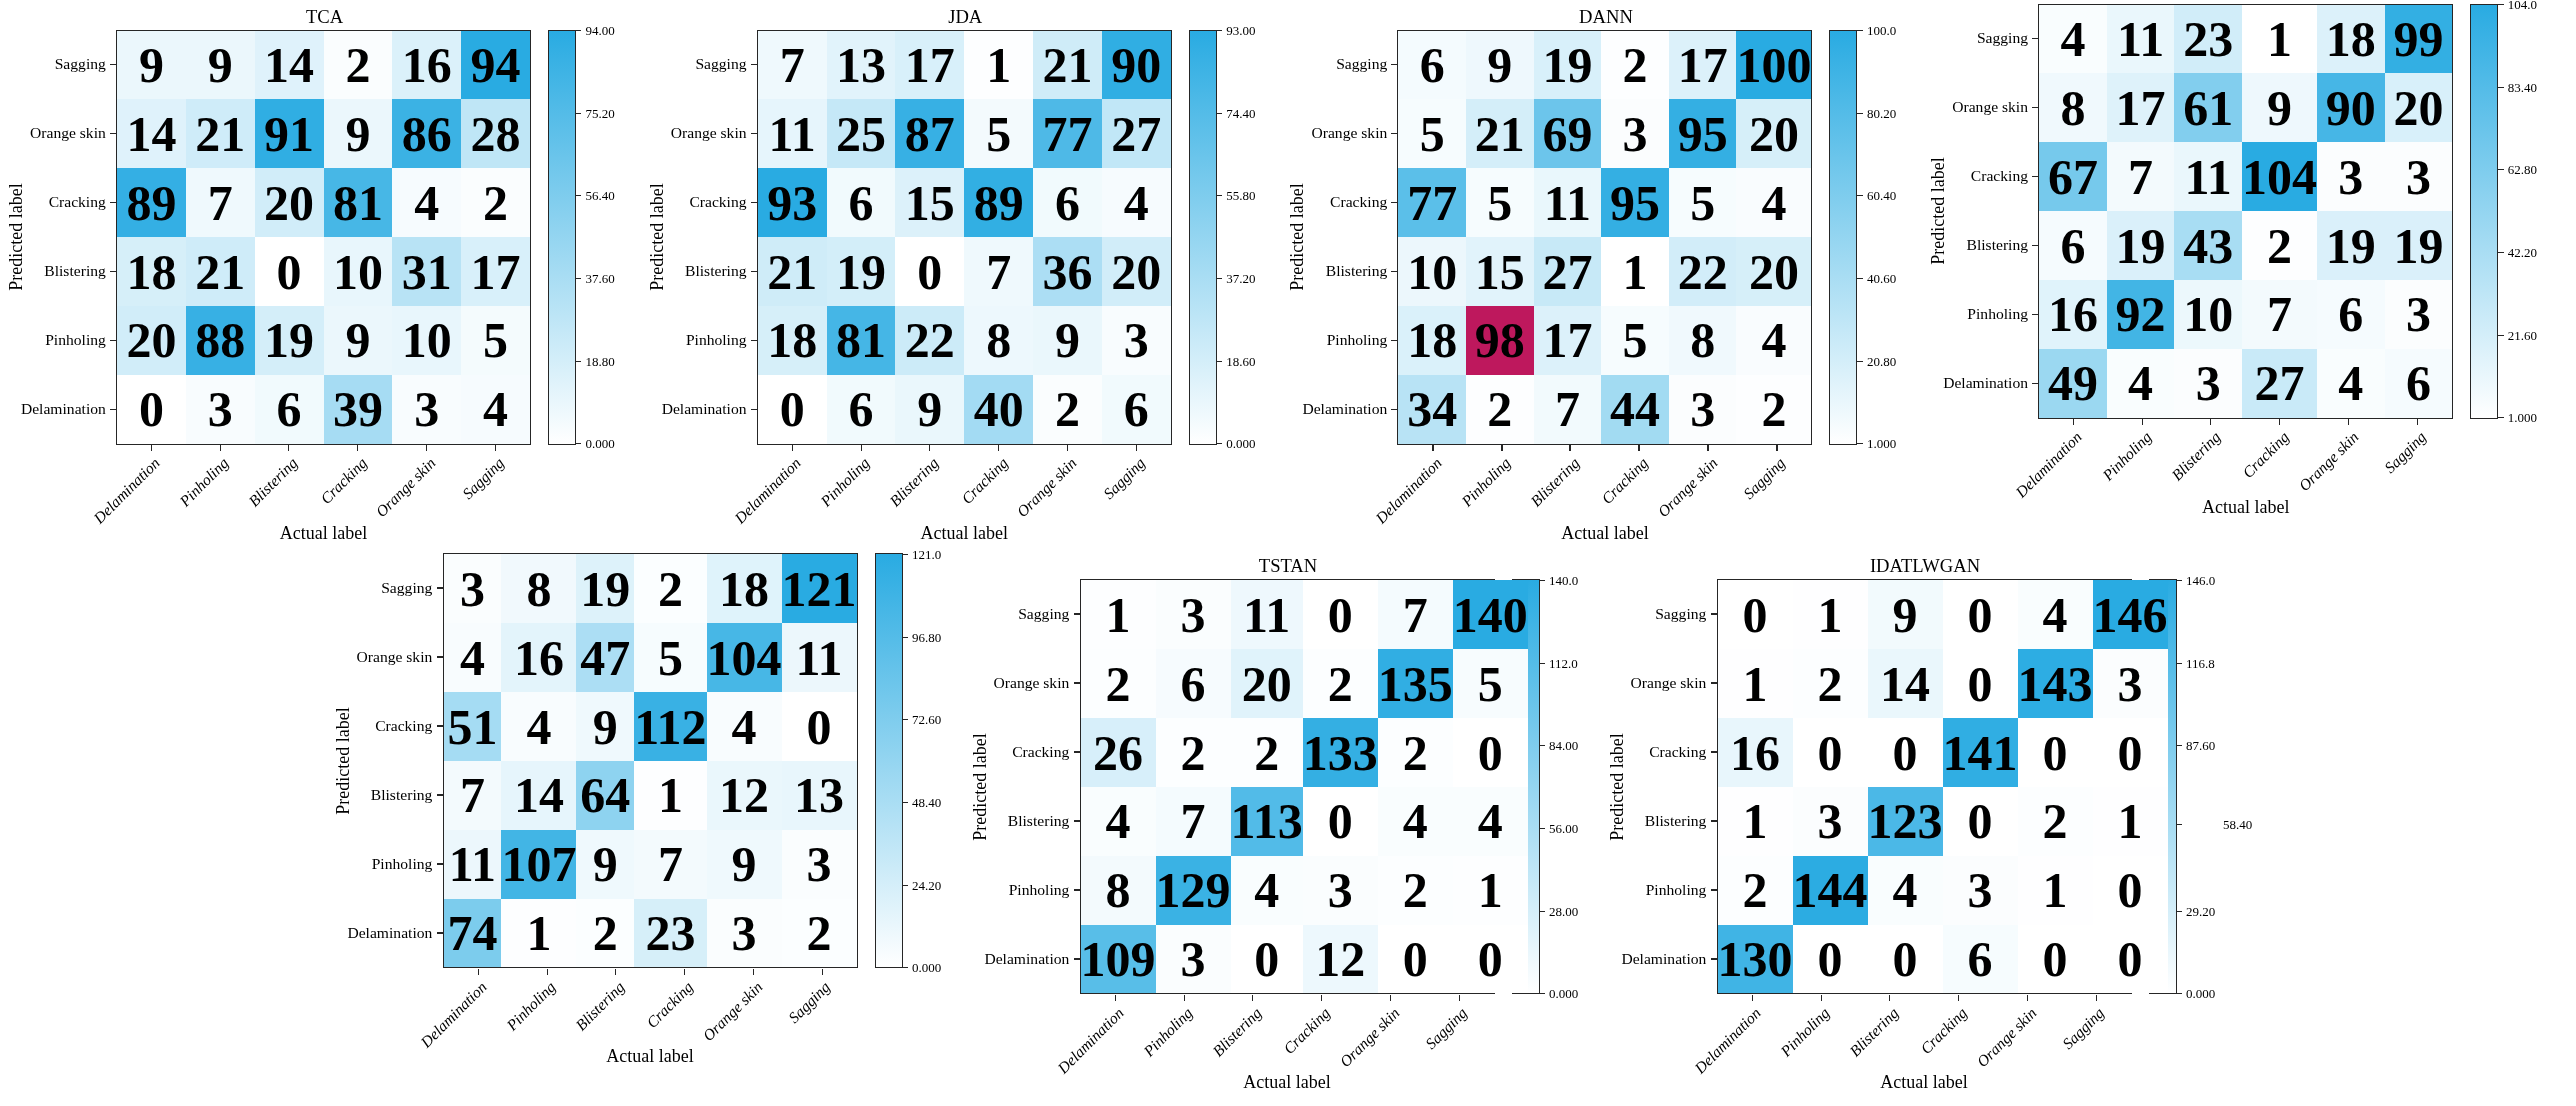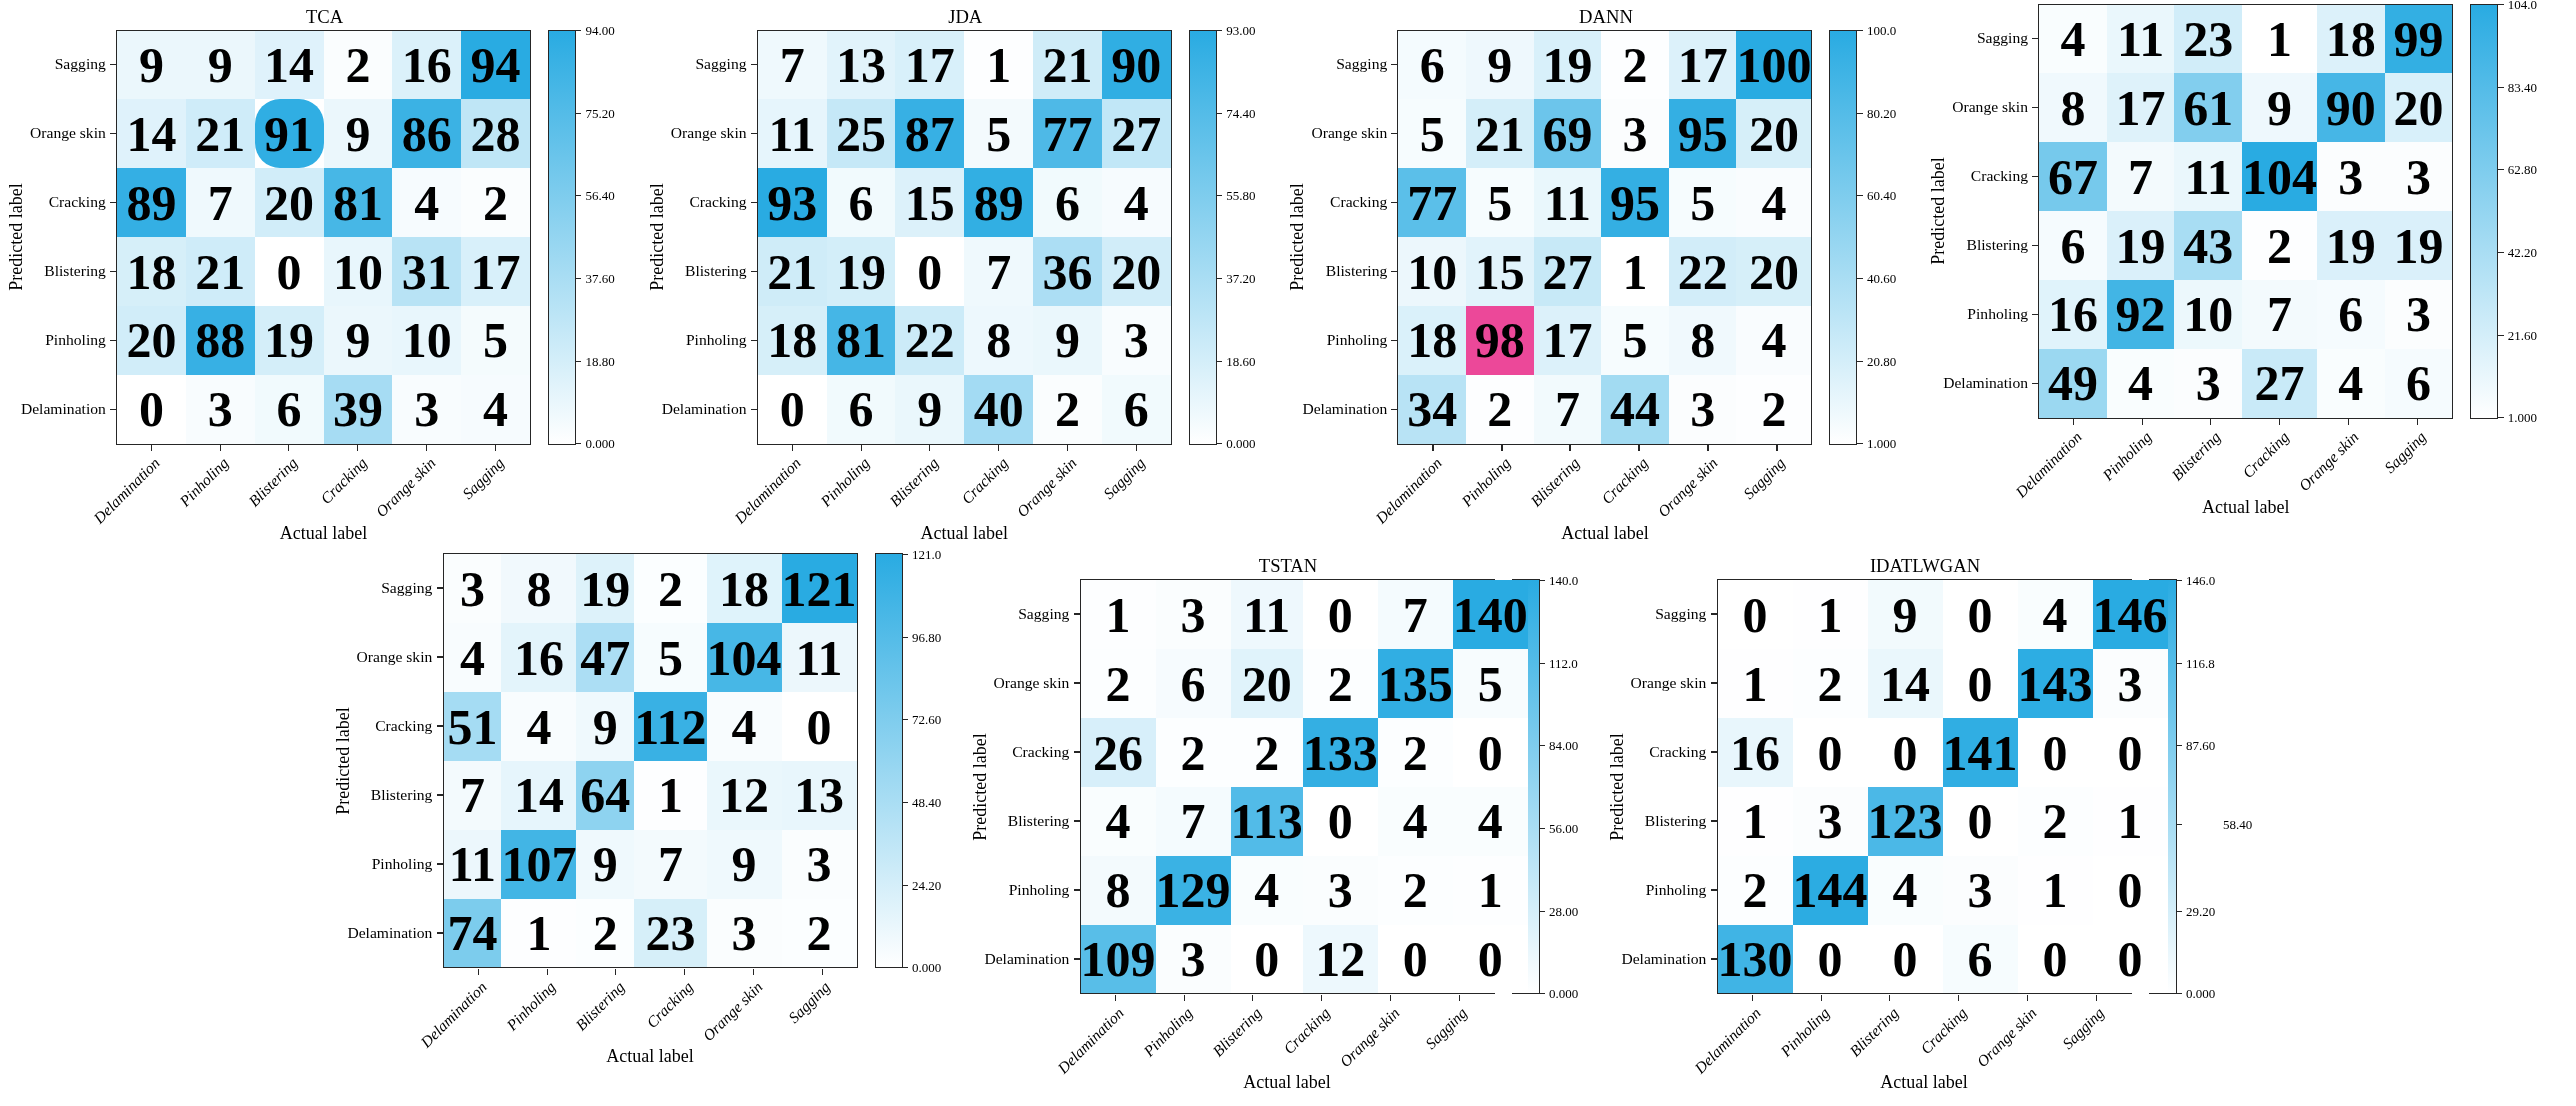--- a/index.html
+++ b/index.html
@@ -87,21 +87,21 @@
               </div>
               <div class="cell" style="background: rgb(41, 171, 226);">
                 <span>94</span>
               </div>
               <div class="cell" style="background: rgb(223, 242, 251);">
                 <span>14</span>
               </div>
               <div class="cell" style="background: rgb(207, 236, 249);">
                 <span>21</span>
               </div>
-              <div class="cell" style="background: rgb(48, 174, 227); border-radius: 25px;">
+              <div class="cell" style="background: rgb(48, 174, 227);">
                 <span>91</span>
               </div>
               <div class="cell" style="background: rgb(235, 247, 252);">
                 <span>9</span>
               </div>
               <div class="cell" style="background: rgb(59, 178, 228);">
                 <span>86</span>
               </div>
               <div class="cell" style="background: rgb(191, 230, 246);">
                 <span>28</span>
@@ -518,21 +518,21 @@
               </div>
               <div class="cell" style="background: rgb(210, 237, 249);">
                 <span>22</span>
               </div>
               <div class="cell" style="background: rgb(214, 239, 249);">
                 <span>20</span>
               </div>
               <div class="cell" style="background: rgb(218, 241, 250);">
                 <span>18</span>
               </div>
-              <div class="cell" style="background: #ec4899;">
+              <div class="cell" style="background: #be185d;">
                 <span>98</span>
               </div>
               <div class="cell" style="background: rgb(220, 241, 250);">
                 <span>17</span>
               </div>
               <div class="cell" style="background: rgb(246, 252, 254);">
                 <span>5</span>
               </div>
               <div class="cell" style="background: rgb(240, 249, 253);">
                 <span>8</span>

